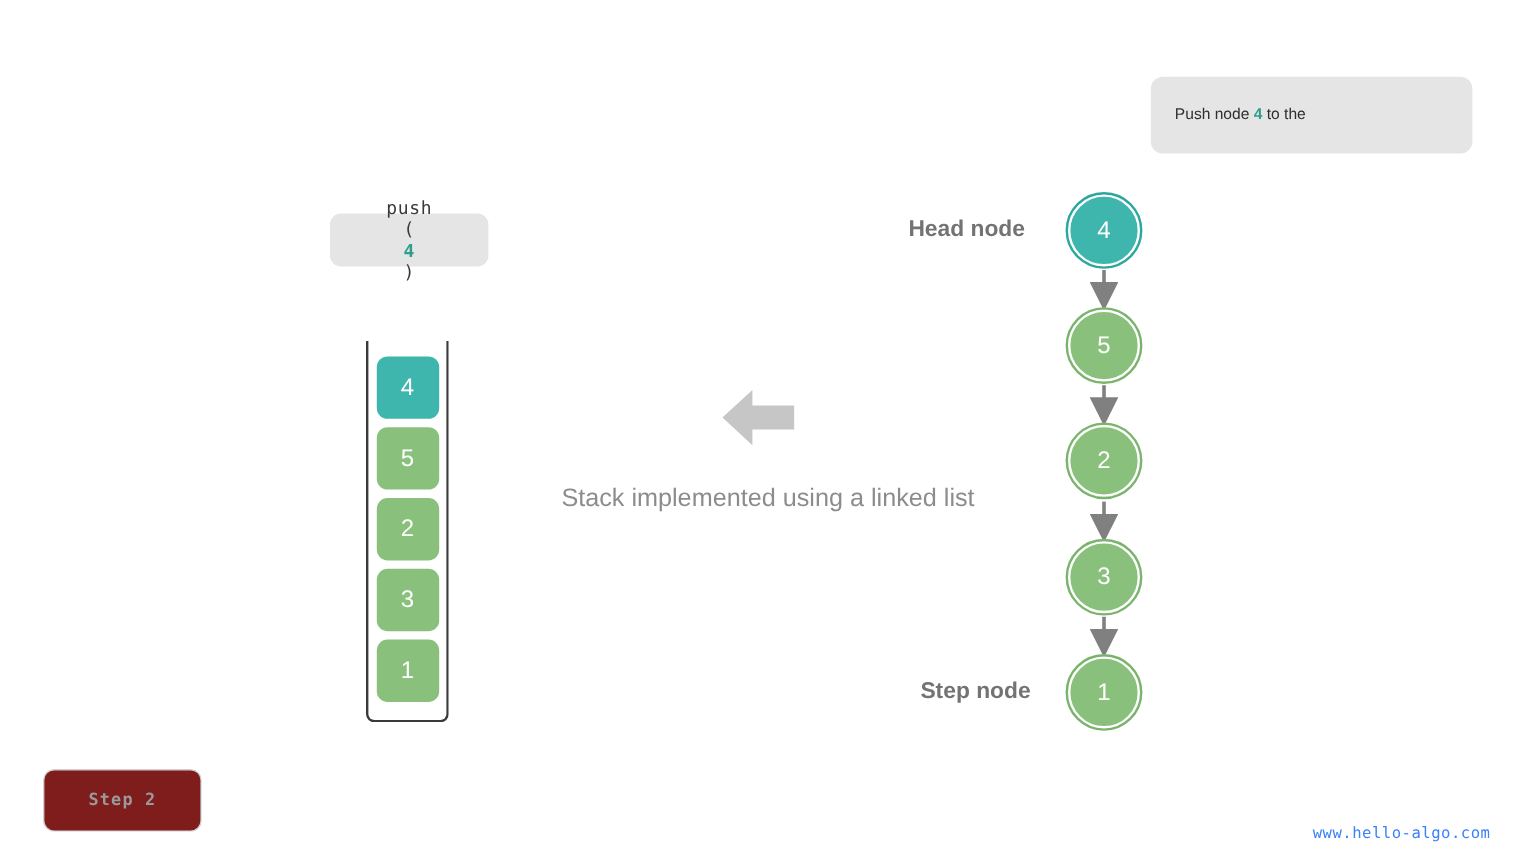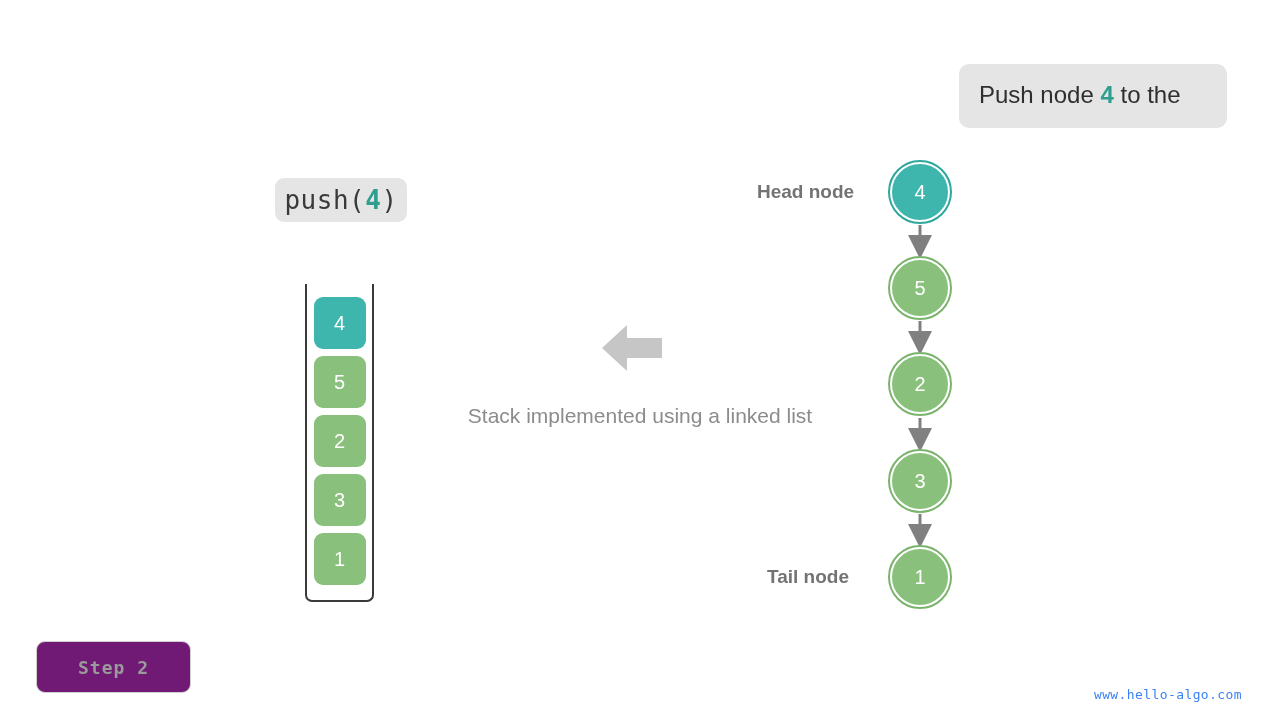--- a/index.html
+++ b/index.html
@@ -19,21 +19,21 @@
   
   .callout {
     position: absolute;
     left: 959px;
     top: 64px;
     width: 268px;
     box-sizing: border-box;
     padding: 18px 20px 20px 20px;
     background: #e5e5e5;
     border-radius: 10px;
-    font-size: 24px;
+    font-size: 13px;
     line-height: 26px;
     color: #2f2f2f;
   }
   .callout .hl {
     color: #2e9e8f;
     font-weight: bold;
   }
 
   
   .code-pill {
@@ -41,23 +41,24 @@
     left: 275px;
     top: 178px;
     width: 132px;
     height: 44px;
     background: #e5e5e5;
     border-radius: 9px;
     display: flex;
     align-items: center;
     justify-content: center;
     font-family: "DejaVu Sans Mono", monospace;
-    font-size: 26px;
+    font-size: 15px;
     color: #3a3a3a;
     letter-spacing: 0.5px;
+    flex-direction: column;
   }
   .code-pill .num {
     color: #2e9e8f;
     font-weight: bold;
   }
 
   
   .stack-wrap {
     position: absolute;
     left: 305px;
@@ -172,31 +173,31 @@
     white-space: nowrap;
   }
   .lbl-head { left: 757px; top: 181px; }
   .lbl-tail { left: 767px; top: 566px; }
 
   
   .step-badge {
     position: absolute;
     left: 36px;
     top: 641px;
-    width: 155px;
+    width: 132px;
     height: 52px;
     box-sizing: border-box;
     border: 1px solid #d0d0d0;
     border-radius: 9px;
-    background: #701a75;
+    background: #7f1d1d;
     display: flex;
     align-items: center;
     justify-content: center;
     font-family: "DejaVu Sans Mono", monospace;
-    font-size: 18px;
+    font-size: 14px;
     font-weight: bold;
     color: #9a9a9a;
     letter-spacing: 1px;
   }
 
   
   .watermark {
     position: absolute;
     right: 38px;
     bottom: 18px;
@@ -242,21 +243,21 @@
 
 <svg class="big-arrow" viewBox="0 0 60 54">
   <polygon points="0,27 25,4 25,17 60,17 60,37 25,37 25,50" fill="#c6c6c6"></polygon>
 </svg>
 
 <div class="caption">
   <span class="caption-inner">Stack implemented using a linked list</span>
 </div>
 
 <div class="lbl-head end-label">Head node</div>
-<div class="lbl-tail end-label">Tail node</div>
+<div class="lbl-tail end-label">Step node</div>
 
 <div class="linked-list">
   <svg class="ll-edges" viewBox="0 0 130 460">
     <defs>
       <marker id="ah" markerWidth="8" markerHeight="8" refX="4" refY="4" orient="auto">
         <path d="M0,0 L8,4 L0,8 z" fill="#808080"></path>
       </marker>
     </defs>
     <line x1="60" y1="70" x2="60" y2="92" stroke="#808080" stroke-width="3" marker-end="url(#ah)"></line>
     <line x1="60" y1="166" x2="60" y2="188" stroke="#808080" stroke-width="3" marker-end="url(#ah)"></line>

